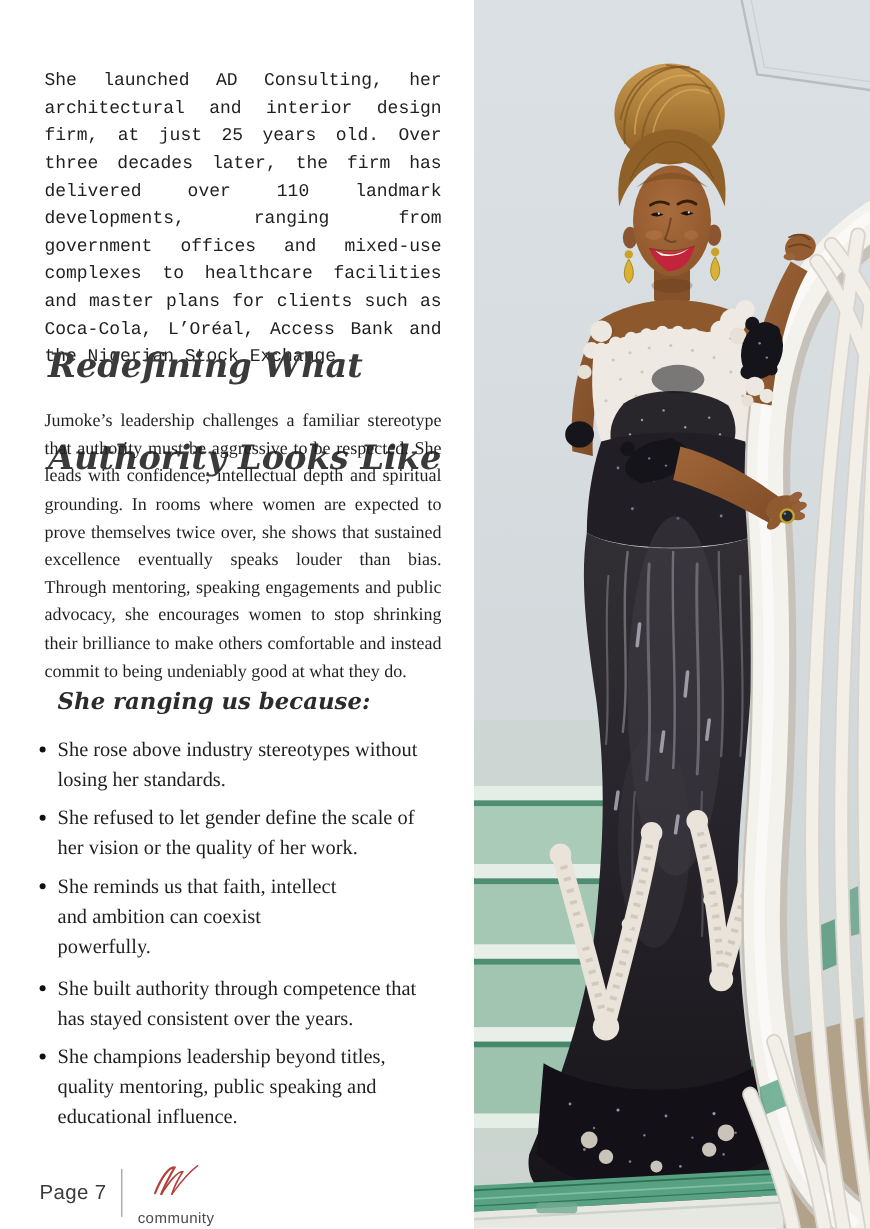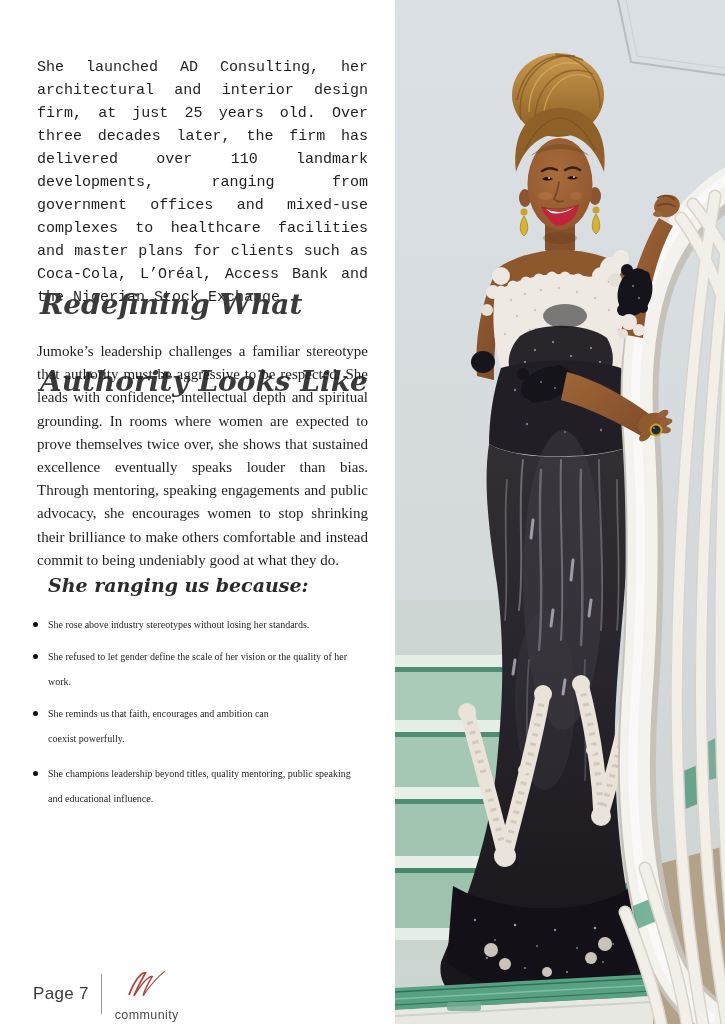--- a/index.html
+++ b/index.html
@@ -11,21 +11,21 @@
   .headline{position:absolute;left:40px;top:246px;margin:0;
             font-family:"DejaVu Serif",serif;font-style:italic;font-weight:bold;
             font-size:28px;line-height:37px;color:#3b3a3a;}
   .headline .hl{display:block;margin-top:40px;}
   .bodypara{position:absolute;left:37px;top:340px;width:331px;margin:0;
             text-align:justify;font-size:15px;line-height:23.2px;color:#1f1f1f;}
   .list-title{position:absolute;left:48px;top:574px;margin:0;
               font-family:"DejaVu Serif",serif;font-style:italic;font-weight:bold;
               font-size:19px;color:#2b2b2b;}
   .points{position:absolute;left:33px;top:612px;width:345px;margin:0;padding:0;list-style:none;}
-  .points li{display:flex;gap:10px;font-size:10px;line-height:25px;color:#1f1f1f;margin-bottom:7px;}
+  .points li{display:flex;gap:10px;font-size:17px;line-height:25px;color:#1f1f1f;margin-bottom:7px;}
   .dot{flex:0 0 auto;width:5px;height:5px;border-radius:50%;background:#111;margin-top:10px;}
   .points li:nth-child(1) .li-text{max-width:322px;}
   .points li:nth-child(2) .li-text{max-width:300px;}
   .points li:nth-child(3) .li-text{max-width:238px;}
   .points li:nth-child(4) .li-text{max-width:308px;}
   .points li:nth-child(5) .li-text{max-width:312px;}
   .points li:nth-child(4){margin-top:10px;}
   
   .footer{position:absolute;left:33px;top:970px;height:48px;display:flex;align-items:center;}
   .pageno{font-family:"Liberation Sans",sans-serif;font-size:17px;color:#3b3b3b;letter-spacing:.3px;}
@@ -58,21 +58,25 @@
       <li>
         <span class="dot"></span>
         <span class="li-text">She rose above industry stereotypes without losing her standards.</span>
       </li>
       <li>
         <span class="dot"></span>
         <span class="li-text">She refused to let gender define the scale of her vision or the quality of her work.</span>
       </li>
       <li>
         <span class="dot"></span>
-        <span class="li-text">She reminds us that faith, encourages and ambition can coexist powerfully.</span>
+        <span class="li-text">She reminds us that faith, intellect and ambition can coexist powerfully.</span>
+      </li>
+      <li>
+        <span class="dot"></span>
+        <span class="li-text">She built authority through competence that has stayed consistent over the years.</span>
       </li>
       <li>
         <span class="dot"></span>
         <span class="li-text">She champions leadership beyond titles, quality mentoring, public speaking and educational influence.</span>
       </li>
     </ul>
   </section>
 
   <footer class="footer">
     <span class="pageno">Page 7</span>

